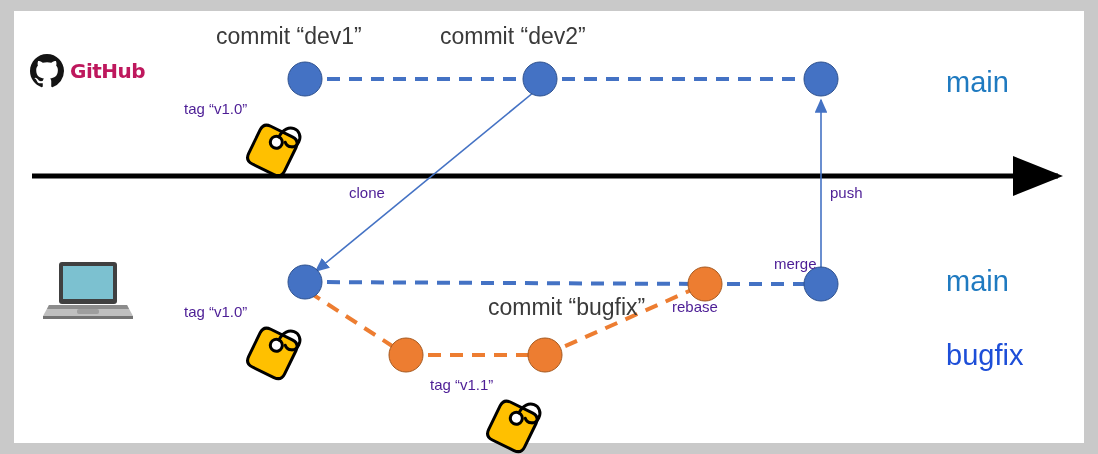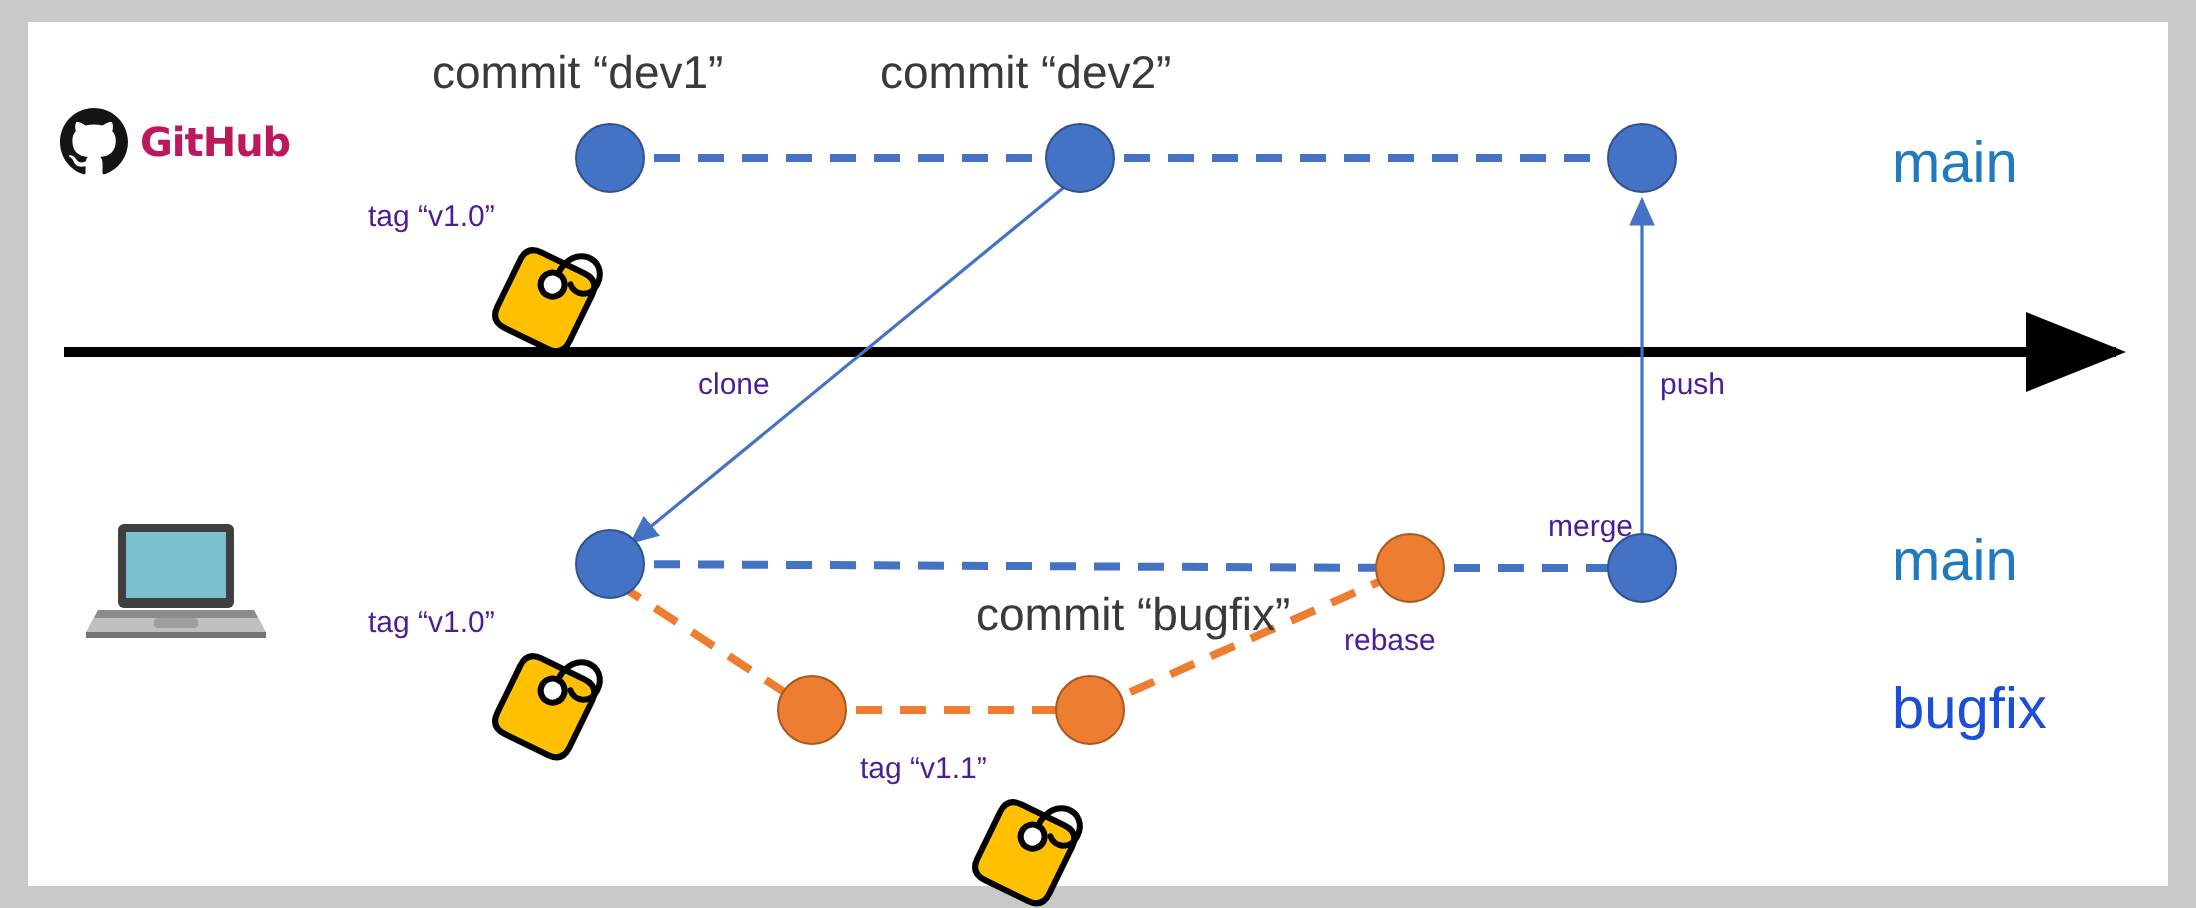--- a/index.html
+++ b/index.html
@@ -155,21 +155,21 @@
   <div class="lbl lbl-small" style="left:349px; top:184px;">clone</div>
 
   <div class="lbl lbl-small" style="left:830px; top:184px;">push</div>
 
   <div class="lbl lbl-small" style="left:184px; top:303px;">tag “v1.0”</div>
 
   <div class="lbl lbl-commit" style="left:440px; top:294px;margin-left:48px;">commit “bugfix”</div>
 
   <div class="lbl lbl-small" style="left:430px; top:376px;">tag “v1.1”</div>
 
-  <div class="lbl lbl-small" style="left:672px; top:312px;">rebase</div>
+  <div class="lbl lbl-small" style="left:672px; top:298px;">rebase</div>
 
   <div class="lbl lbl-small" style="left:774px; top:255px;">merge</div>
 
   <div class="lbl lbl-branch" style="left:946px; top:265px; color:#1f7ac0;">main</div>
 
   <div class="lbl lbl-branch" style="left:946px; top:339px; color:#1d4ed8;">bugfix</div>
 
 </div>
 
 </body></html>

